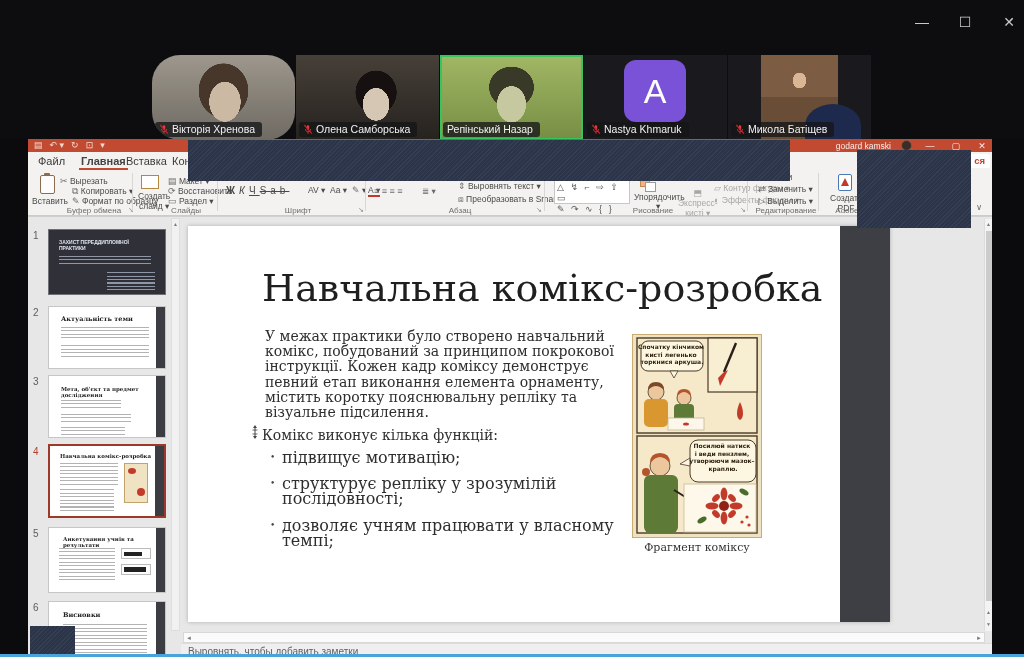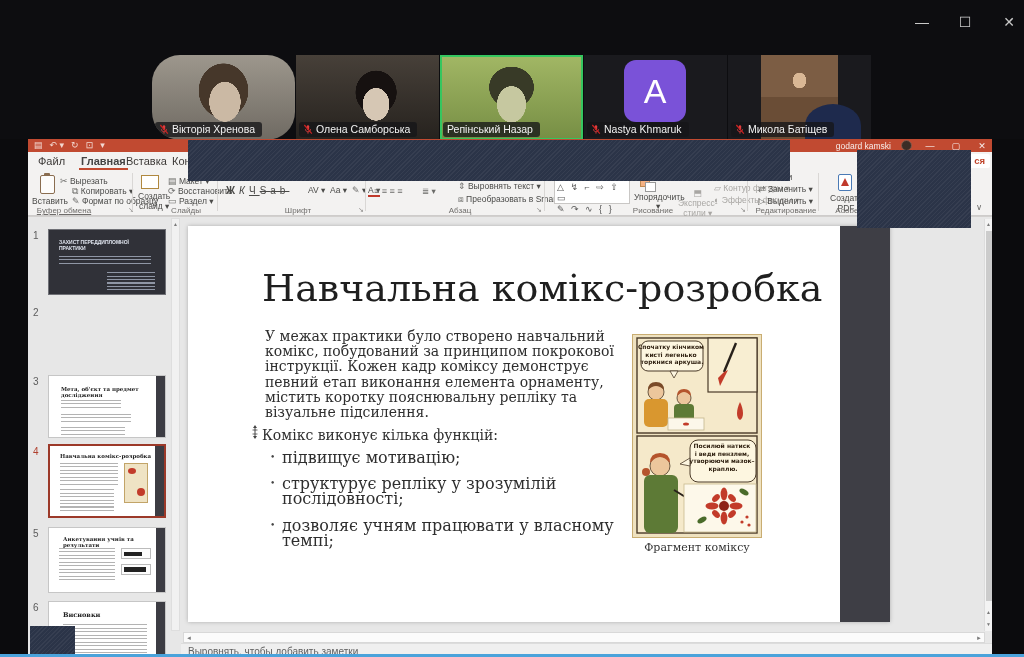--- a/index.html
+++ b/index.html
@@ -210,21 +210,21 @@
     </div>
     <div class="share-btn">ся</div>
 
     <div class="ribbon">
 
       <div class="clipboard-ic" style="left:12px; top:5px;"></div>
       <div class="ritem" style="left:4px; top:26px;">Вставить</div>
       <div class="ritem" style="left:32px; top:6px;"><span class="ricon">✂</span> <span>Вырезать</span></div>
       <div class="ritem" style="left:44px; top:16px;"><span class="ricon">⧉</span> <span>Копировать</span> ▾</div>
       <div class="ritem" style="left:44px; top:26px;"><span class="ricon">✎</span> <span>Формат по образцу</span></div>
-      <div class="glabel" style="left:1px; width:70px;text-decoration:underline;">Буфер обмена</div>
+      <div class="glabel" style="left:31px; width:70px;">Буфер обмена</div>
       <div class="launcher" style="left:100px;">↘</div>
       <div class="rsep" style="left:104px;"></div>
 
       <div class="newslide-ic" style="left:113px; top:5px;"></div>
       <div class="ritem" style="left:110px; top:21px; text-align:center;"><span>Создать</span><br><span>слайд ▾</span></div>
       <div class="ritem" style="left:140px; top:6px;"><span class="ricon">▤</span> <span>Макет ▾</span></div>
       <div class="ritem" style="left:140px; top:16px;"><span class="ricon">⟳</span> <span>Восстановить</span></div>
       <div class="ritem" style="left:140px; top:26px;"><span class="ricon">▭</span> <span>Раздел ▾</span></div>
       <div class="glabel" style="left:128px; width:60px;">Слайды</div>
       <div class="rsep" style="left:189px;"></div>
@@ -243,21 +243,21 @@
       <div class="ritem" style="left:430px; top:11px;"><span class="ricon">⇕</span> <span>Выровнять текст ▾</span></div>
       <div class="ritem" style="left:430px; top:24px;"><span class="ricon">⧈</span> <span>Преобразовать в SmartArt ▾</span></div>
       <div class="glabel" style="left:402px; width:60px;">Абзац</div>
       <div class="launcher" style="left:508px;">↘</div>
       <div class="rsep" style="left:516px;"></div>
 
       <div class="shapes-box" style="left:526px; top:10px;"><span>△ ↯ ⌐ ⇨ ⇧ ▭</span><br><span>✎ ↷ ∿ { } ☆</span></div>
       <div class="arr-sq" style="left:612px; top:8px;"></div>
       <div class="ritem" style="left:606px; top:22px;"><span>Упорядочить</span></div>
       <div class="ritem" style="left:628px; top:31px;">▾</div>
-      <div class="ritem gray" style="left:650px; top:18px; text-align:center;"><span class="ricon gray">⬒</span><br><span>Экспресс-</span><br><span>стили ▾</span></div>
+      <div class="ritem gray" style="left:650px; top:18px; text-align:center;"><span class="ricon gray">⬒</span><br><span>Экспресс-</span><br><span>кисті ▾</span></div>
       <div class="ritem gray" style="left:686px; top:13px;"><span class="ricon gray">▱</span> <span>Контур фигуры ▾</span></div>
       <div class="ritem gray" style="left:686px; top:25px;"><span class="ricon gray">◐</span> <span>Эффекты фигуры ▾</span></div>
       <div class="glabel" style="left:590px; width:70px;">Рисование</div>
       <div class="launcher" style="left:712px;">↘</div>
       <div class="rsep" style="left:719px;"></div>
 
       <div class="ritem" style="left:740px; top:2px;">Найти</div>
       <div class="ritem" style="left:730px; top:14px;"><span class="ricon">⇄</span> <span>Заменить ▾</span></div>
       <div class="ritem" style="left:730px; top:26px;"><span class="ricon">▷</span> <span>Выделить ▾</span></div>
       <div class="glabel" style="left:722px; width:72px;">Редактирование</div>
@@ -273,20 +273,26 @@
     <div class="workarea">
 
       <div class="thumb-num" style="top:13px;">1</div>
       <div class="thumb" style="top:12px; height:66px; background:#303138; border-color:#6f7076;">
         <div class="ttitle" style="left:10px; top:9px; width:90px; font-size:5px; color:#dfe4ee; font-family:'Liberation Sans',sans-serif;">ЗАХИСТ ПЕРЕДДИПЛОМНОЇ ПРАКТИКИ</div>
         <div class="tlines light" style="left:10px; top:26px; width:92px; height:8px;"></div>
         <div class="tlines light" style="left:58px; top:42px; width:48px; height:18px;"></div>
       </div>
 
       <div class="thumb-num" style="top:90px;">2</div>
+      <div class="thumb" style="top:89px; height:63px;">
+        <div class="band"></div>
+        <div class="ttitle" style="left:12px; top:8px; font-size:6.5px;">Актуальність теми</div>
+        <div class="tlines" style="left:12px; top:20px; width:88px; height:14px;"></div>
+        <div class="tlines" style="left:12px; top:38px; width:88px; height:14px;"></div>
+      </div>
 
       <div class="thumb-num" style="top:159px;">3</div>
       <div class="thumb" style="top:158px; height:63px;">
         <div class="band"></div>
         <div class="ttitle" style="left:12px; top:10px; width:92px; font-size:5.5px;">Мета, об'єкт та предмет дослідження</div>
         <div class="tlines" style="left:12px; top:24px; width:60px; height:10px;"></div>
         <div class="tlines" style="left:12px; top:38px; width:70px; height:10px;"></div>
         <div class="tlines" style="left:12px; top:51px; width:64px; height:8px;"></div>
       </div>
 

